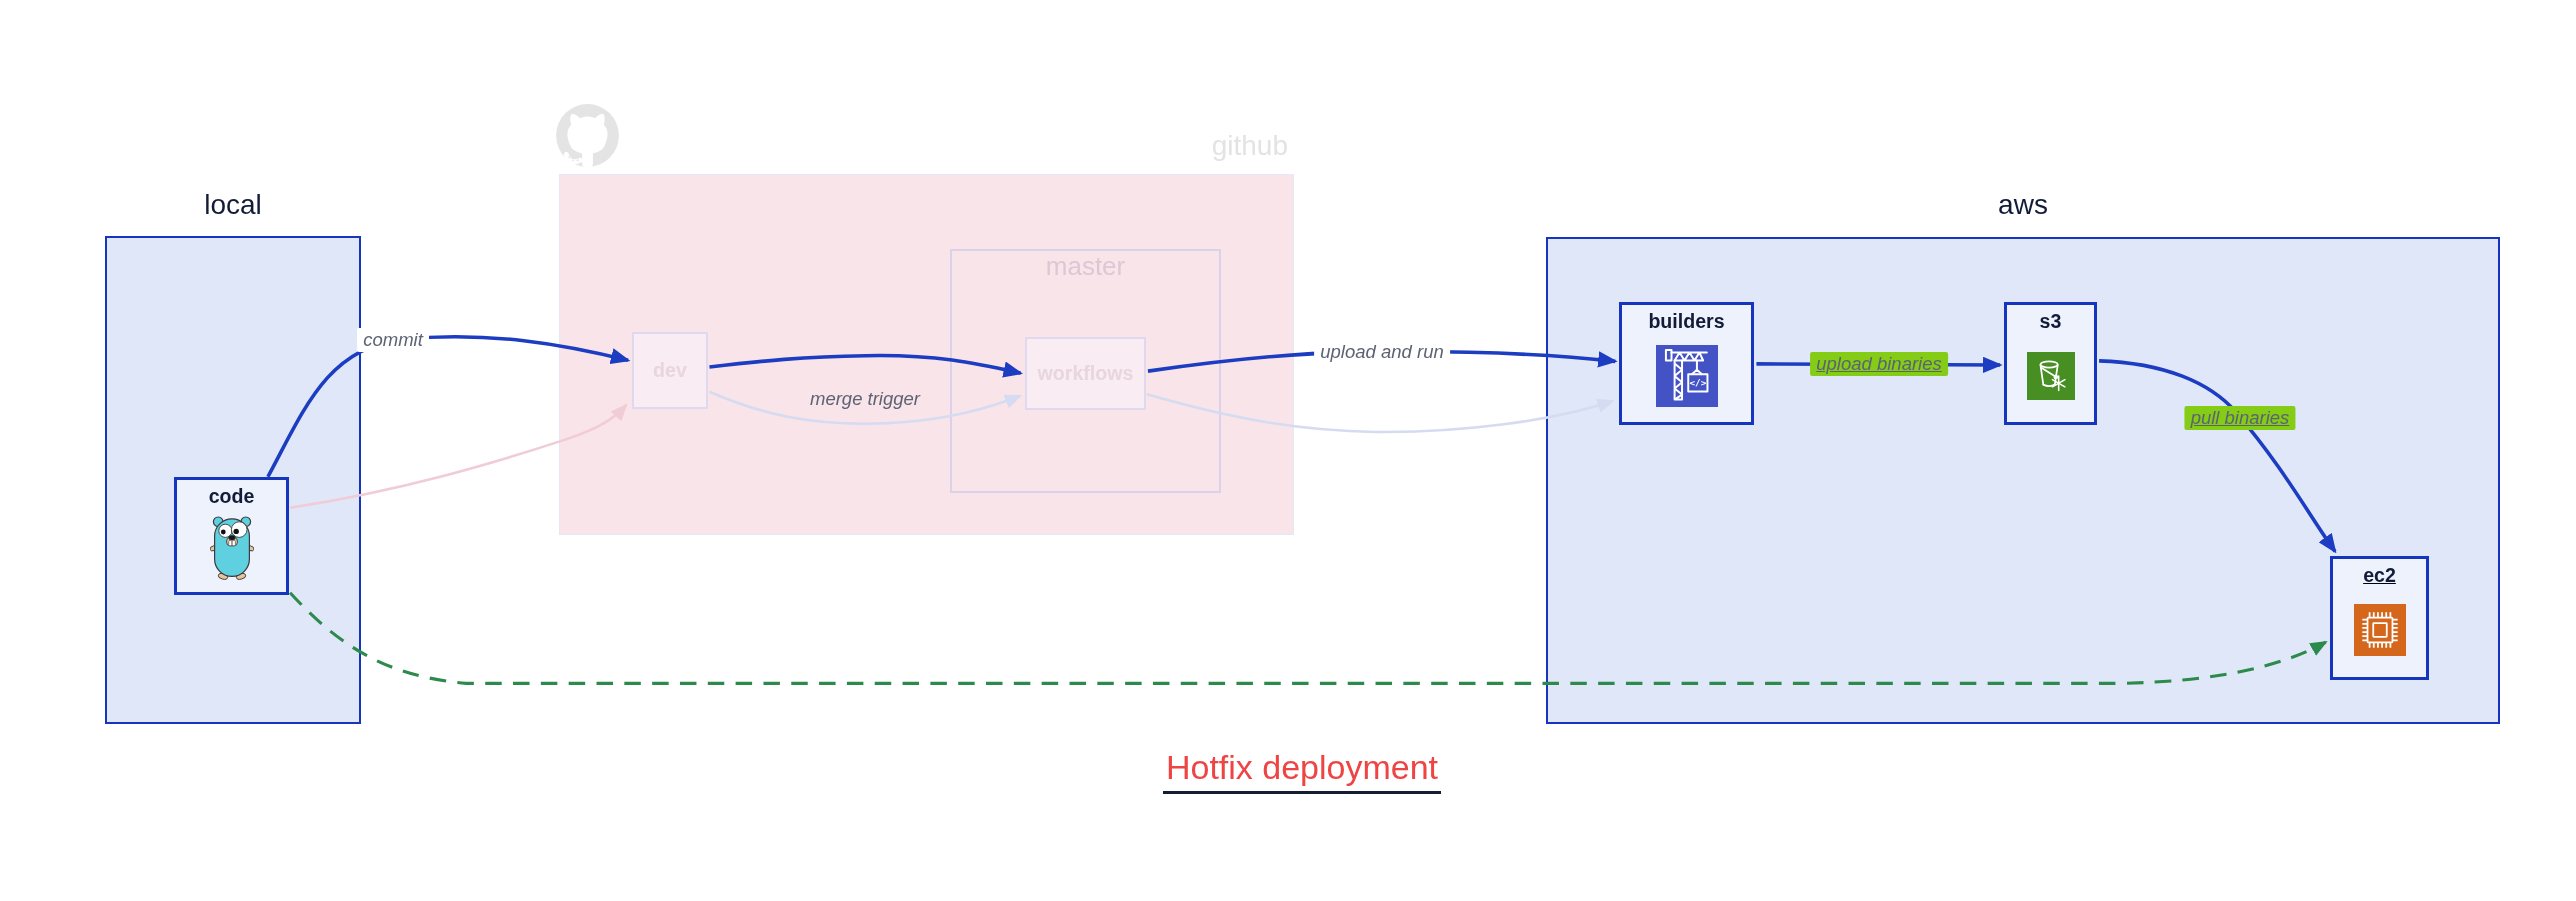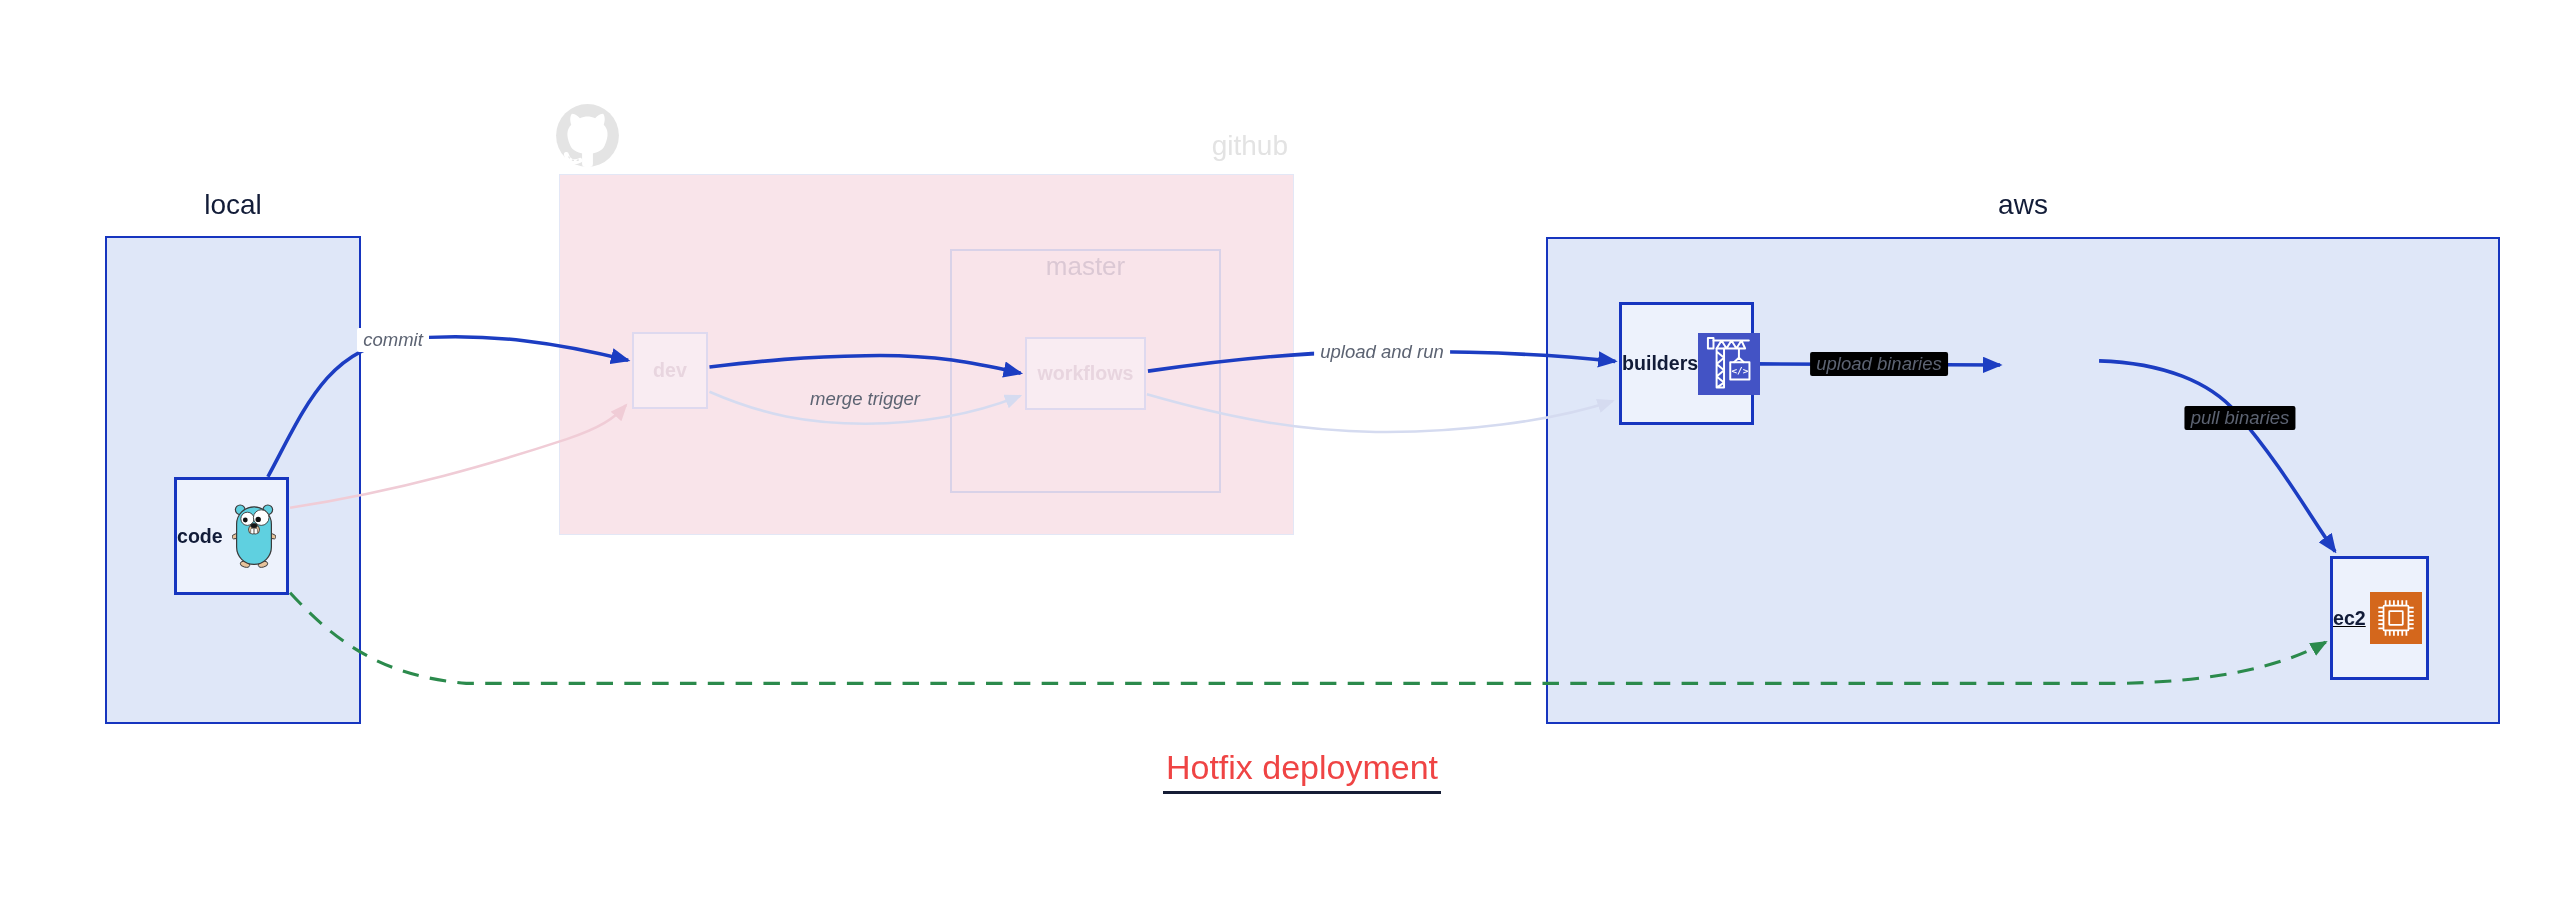--- a/index.html
+++ b/index.html
@@ -11,38 +11,38 @@
   .region { position:absolute; box-sizing:border-box; }
   .region-blue { background:#dfe7f8; border:2.6px solid #1635bf; }
   .region-pink { background:#f9e4ea; border:1.5px solid #e3e7f6; }
   .region-master { background:transparent; border:2.1px solid #d9d2e8; }
   .region-label { position:absolute; color:#121c38; font-size:28px; font-weight:400; text-align:center; }
   .region-label.gray { color:#e3e3e3; text-align:right; }
   .region-label.faded-mauve { color:#dbc8d4; font-size:26px; }
   
   .node {
     position:absolute; box-sizing:border-box; background:#edf2fc; border:3.1px solid #1635bf;
-    display:flex; flex-direction:row; align-items:center; padding:4.1px 0; z-index:3;
+    display:flex; flex-direction:column; align-items:center; padding:4.1px 0; z-index:3;
   }
   .node-label { font-size:19.6px; font-weight:bold; color:#121c38; line-height:1.25; }
   .node-body { flex:1; display:flex; align-items:center; justify-content:center; width:100%; }
   .node.faded { background:#f9ecf2; border:2.1px solid #ded9ef; }
   .node.faded .node-label { color:#e8d5df; }
   .node.center-label { justify-content:center; }
   .icon-square { display:flex; align-items:center; justify-content:center; }
   
   svg.edges { position:absolute; left:0; top:0; z-index:2; }
   .edge-label {
     position:absolute; z-index:4; transform:translate(-50%,-50%);
     font-style:italic; font-size:18.5px; font-weight:500; color:#5c6372;
     padding:1px 6.2px; white-space:nowrap; border-radius:2.1px;
   }
   .bg-white { background:#ffffff; }
   .bg-pink  { background:#f9e4ea;margin-top:44px; }
-  .bg-blue  { background:#000000; }
+  .bg-blue  { background:#84cc16;text-decoration:underline; }
   
   .octocat { position:absolute; z-index:1; }
   .title-wrap { position:absolute; left:0; top:748px; width:100%; text-align:center; z-index:5; }
   .title-text {
     display:inline-block; font-size:34px; font-weight:500; color:#ef4444;
     border-bottom:3.6px solid #151d35; padding:0 3.1px 4.1px 3.1px;
   }
 </style>
 </head>
 <body>
@@ -159,20 +159,42 @@
             <path d="M66 25 L66 40"></path>
             <path d="M58 47 L66 40 L74 47"></path>
             <rect x="52" y="47" width="31" height="28"></rect>
           </g>
           <text x="67.5" y="66.5" fill="#ffffff" font-size="15" font-weight="bold" font-family="DejaVu Sans Mono, monospace" text-anchor="middle">&lt;/&gt;</text>
         </svg>
       </span>
     </div>
   </div>
 
+  <div class="node" style="left:2004px; top:302px; width:93px; height:123px;">
+    <div class="node-label">s3</div>
+    <div class="node-body">
+      <span class="icon-square" style="width:48px;height:48px;background:#478e23;">
+        <svg width="48" height="48" viewBox="0 0 100 100">
+          <g stroke="#ffffff" stroke-width="3.6" fill="none" stroke-linecap="round">
+            <ellipse cx="46" cy="26" rx="18" ry="6.5"></ellipse>
+            <path d="M28 27 L34 68"></path>
+            <path d="M64 27 L58 68"></path>
+            <path d="M34 68 Q46 74 58 68"></path>
+            <path d="M30 33 L59 51"></path>
+            <circle cx="60" cy="52" r="3"></circle>
+          </g>
+          <g stroke="#ffffff" stroke-width="3.2" stroke-linecap="round">
+            <path d="M66 50 L66 80"></path>
+            <path d="M53 57.5 L79 72.5"></path>
+            <path d="M53 72.5 L79 57.5"></path>
+          </g>
+        </svg>
+      </span>
+    </div>
+  </div>
 
   <div class="node" style="left:2330px; top:556px; width:99px; height:124px;text-decoration:underline;">
     <div class="node-label">ec2</div>
     <div class="node-body">
       <span class="icon-square" style="width:52px;height:52px;background:#d4671c;">
         <svg width="52" height="52" viewBox="0 0 100 100">
           <g stroke="#ffffff" stroke-width="3.4" fill="none">
             <rect x="26" y="26" width="48" height="48" rx="2"></rect>
             <rect x="37" y="37" width="26" height="26" rx="1"></rect>
             <path d="M30 26 V16 M38 26 V16 M46 26 V16 M54 26 V16 M62 26 V16 M70 26 V16"></path>

